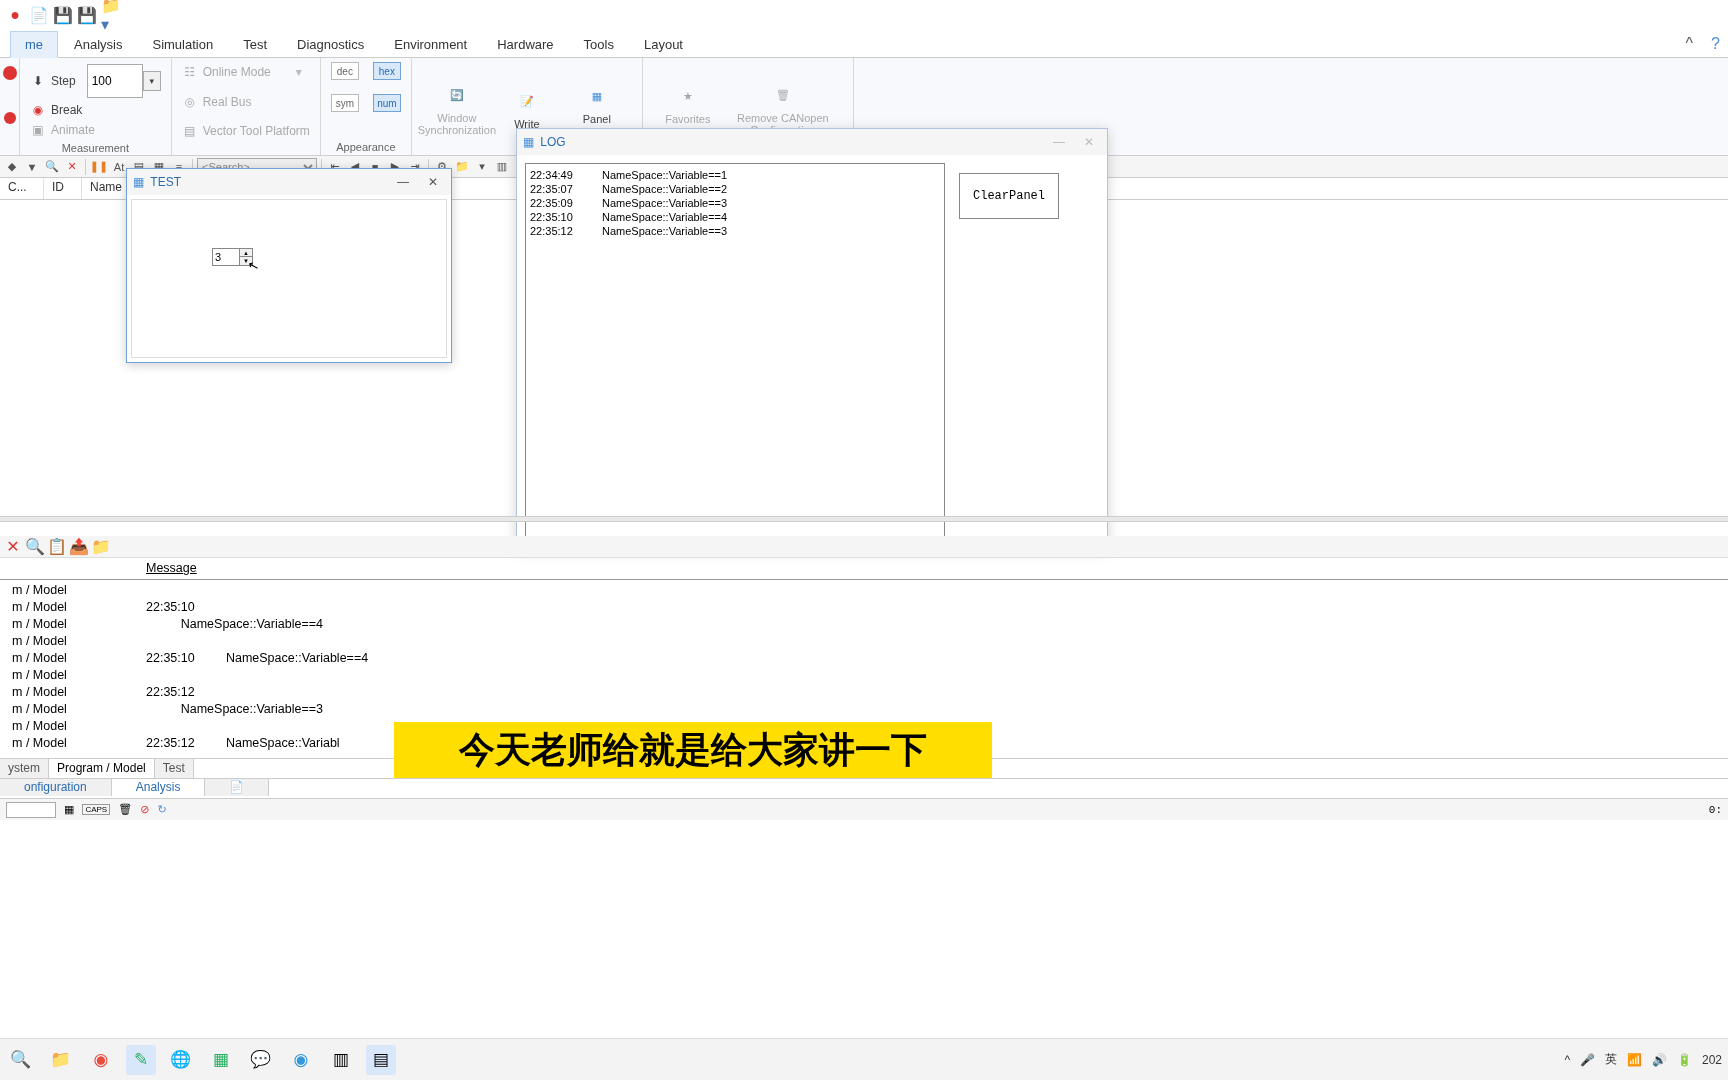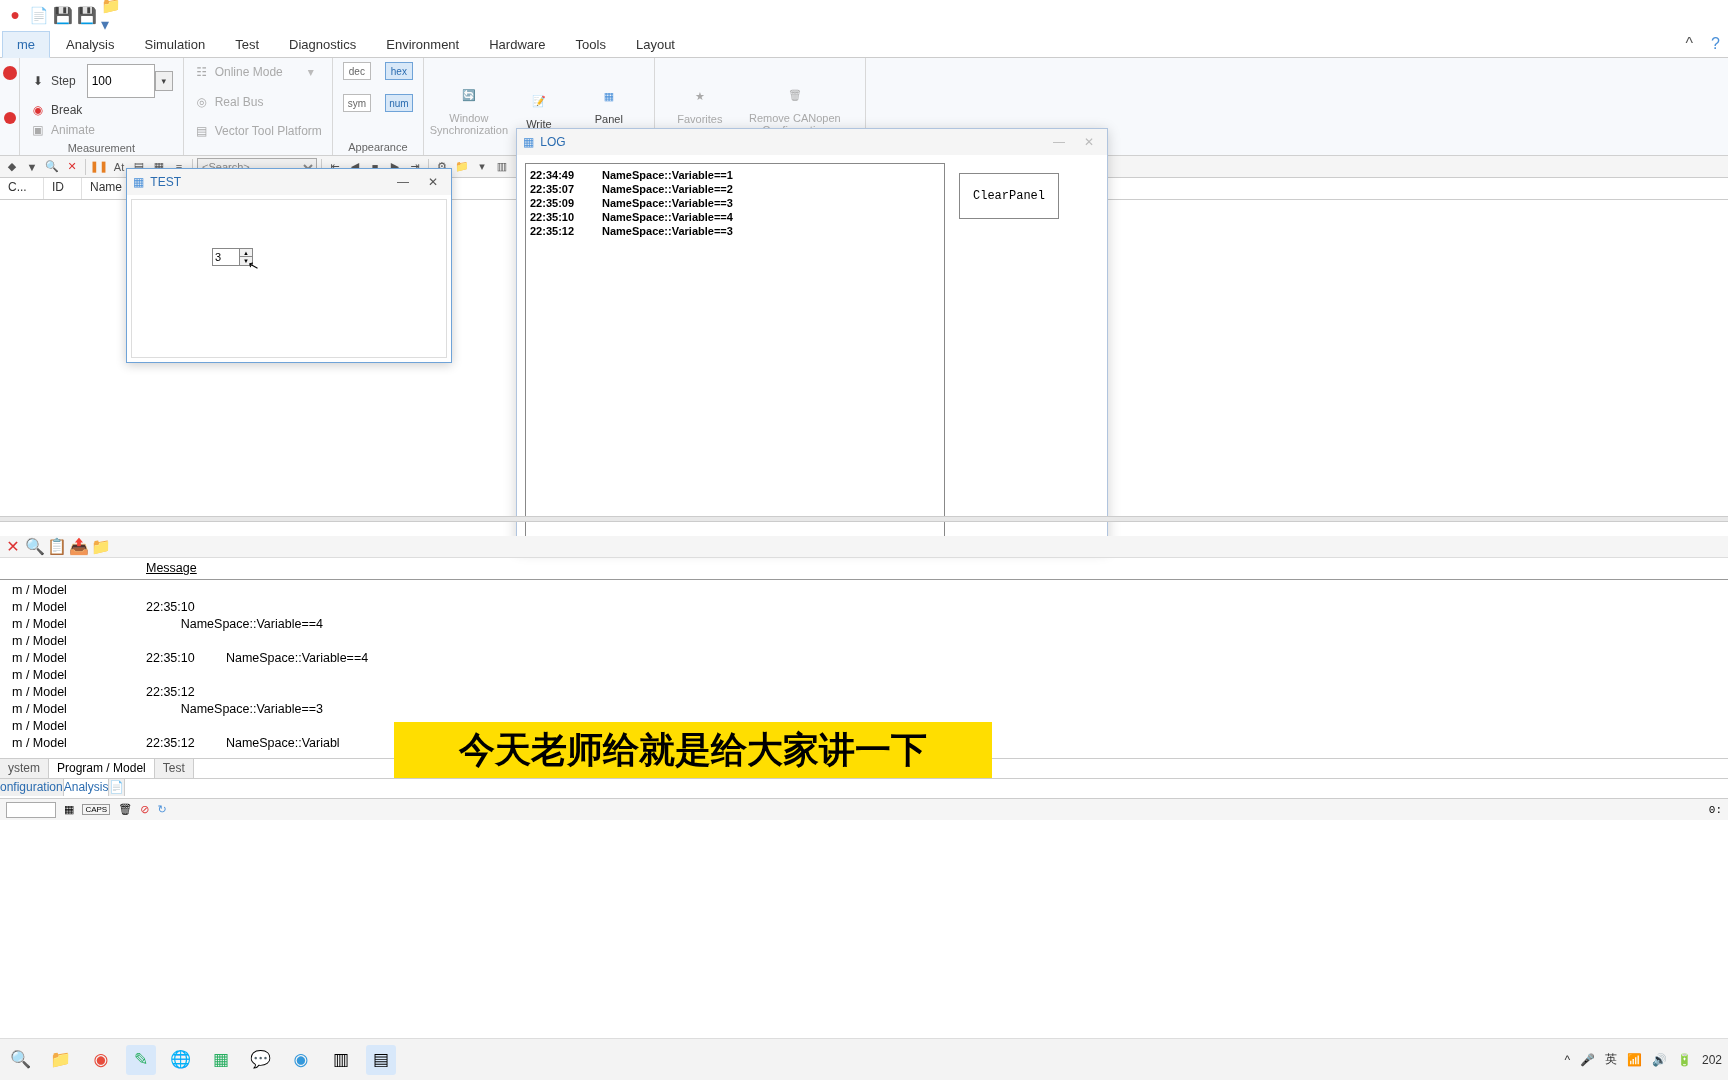--- a/index.html
+++ b/index.html
@@ -5,38 +5,38 @@
 * { margin:0; padding:0; box-sizing:border-box; font-family:"Segoe UI",Tahoma,sans-serif; }
 body { width:1728px; height:1080px; background:#fff; overflow:hidden; position:relative; }
 
 
 .titlebar { height:30px; display:flex; align-items:center; background:#fff; }
 .titlebar .qat { display:flex; gap:6px; padding:2px 6px; align-items:center; }
 .titlebar .qat .ico { width:18px; height:18px; display:flex; align-items:center; justify-content:center; color:#4a7ab5; }
 .titlebar .title { flex:1; text-align:center; font-size:12px; color:#888; }
 
 
-.ribtabs { height:28px; display:flex; align-items:flex-end; border-bottom:1px solid #ccc; padding-left:2px; gap:2px; }
+.ribtabs { height:28px; display:flex; align-items:flex-end; border-bottom:1px solid #ccc; padding-left:10px; gap:2px; }
 .ribtab { padding:5px 14px; font-size:13px; color:#333; cursor:pointer; }
 .ribtab.active { background:#e6f0fa; color:#2b6cb0; border:1px solid #b8d4f0; border-bottom:1px solid #e6f0fa; margin-bottom:-1px; }
 .ribtabs .spacer { flex:1; }
 .ribtabs .rightico { padding:4px 8px; color:#555; }
 
 
 .ribbon { height:98px; background:#f7f9fc; border-bottom:1px solid #d0d0d0; display:flex; }
 .rgroup { border-right:1px solid #d8d8d8; padding:4px 10px 2px 10px; display:flex; flex-direction:column; justify-content:space-between; }
 .rgroup .glabel { font-size:11px; color:#666; text-align:center; padding-top:2px; }
 .rbtn { display:flex; align-items:center; gap:5px; font-size:12px; color:#444; padding:2px 0; cursor:pointer; }
 .rbtn.dis { color:#aaa; }
 .rbtn .ric { width:16px; height:16px; display:inline-flex; align-items:center; justify-content:center; }
 .bigbtn { display:flex; flex-direction:column; align-items:center; justify-content:center; width:70px; font-size:11px; color:#444; padding:2px 4px; cursor:pointer; }
 .bigbtn.dis { color:#aaa; }
 .bigbtn .bigico { width:32px; height:32px; display:flex; align-items:center; justify-content:center; }
 .spin { display:flex; align-items:center; }
-.spin input { width:68px; height:20px; border:1px solid #aaa; font-size:12px; padding:16px 4px; }
+.spin input { width:56px; height:20px; border:1px solid #aaa; font-size:12px; padding:16px 4px; }
 .spin .sbtn { width:18px; height:20px; border:1px solid #aaa; background:#f0f0f0; font-size:9px; display:flex; align-items:center; justify-content:center; }
 .toggle-grid { display:grid; grid-template-columns:1fr 1fr; gap:14px; }
 .tcell { width:28px; height:18px; border:1px solid #bbb; font-size:10px; display:flex; align-items:center; justify-content:center; background:#fff; color:#666; }
 .tcell.on { background:#d8e8f8; border-color:#6fa3d8; color:#2b6cb0; }
 
 
 .trtoolbar { height:22px; background:#f5f5f5; border-bottom:1px solid #ccc; display:flex; align-items:center; gap:2px; padding:0 3px; }
 .trtoolbar .tb { width:18px; height:18px; display:flex; align-items:center; justify-content:center; color:#555; font-size:11px; }
 .trtoolbar .sep { width:1px; height:16px; background:#ccc; margin:0 2px; }
 .trtoolbar select { width:120px; height:18px; border:1px solid #aaa; font-size:11px; color:#888; }
@@ -56,21 +56,21 @@
 .numud .numbtns { display:flex; flex-direction:column; border-left:1px solid #888; }
 .numud .numbtns div { width:12px; height:8px; background:#f0f0f0; font-size:6px; line-height:8px; text-align:center; border-bottom:1px solid #888; }
 .numud .numbtns div:last-child { border-bottom:none; }
 .cursor-arrow { position:absolute; left:116px; top:58px; font-size:13px; transform:rotate(-15deg); }
 
 
 .panel-log { position:absolute; left:516px; top:128px; width:592px; height:422px; background:#fff; border:1px solid #b0c4de; box-shadow:0 2px 12px rgba(0,0,0,.18); display:flex; flex-direction:column; }
 .panel-log .panel-head { color:#2b6cb0; }
 .log-area { flex:1; display:flex; padding:8px; gap:14px; }
 .log-list { flex:1; border:1px solid #888; background:#fff; font-size:11px; font-family:"MS Sans Serif",sans-serif; padding:4px; line-height:14px; }
-.log-list .row { display:flex; gap:20px;font-weight:bold; }
+.log-list .row { display:flex; gap:20px; }
 .log-list .ts { width:52px; }
 .log-side { width:140px; padding-top:10px; }
 .clearbtn { width:100px; height:46px; border:1px solid #888; background:#fff; font-family:"Courier New",monospace; font-size:12px; display:flex; align-items:center; justify-content:center; cursor:pointer; }
 
 
 .splitter { position:absolute; left:0; top:516px; width:100%; height:6px; background:#e8e8e8; border-top:1px solid #ccc; border-bottom:1px solid #ccc; }
 .writebar { position:absolute; left:0; top:536px; width:100%; height:22px; background:#f5f5f5; display:flex; align-items:center; gap:4px; padding:0 4px; border-bottom:1px solid #ddd; }
 .writebar .tb { width:18px; height:18px; display:flex; align-items:center; justify-content:center; }
 
 
@@ -80,21 +80,21 @@
 .writegrid .wcont { padding:2px 0; }
 .writegrid .wrow { display:flex; }
 .writegrid .wsrc { width:140px; padding-left:12px; }
 .writegrid .wmsg { padding-left:6px; }
 
 
 .bottomtabs { position:absolute; left:0; top:758px; width:100%; height:20px; display:flex; font-size:12px; border-top:1px solid #ccc; }
 .bottomtabs .bt { padding:2px 8px; border-right:1px solid #ccc; background:#f0f0f0; color:#555; }
 .bottomtabs .bt.on { background:#fff; color:#000; }
 .bottomtabs2 { position:absolute; left:0; top:778px; width:100%; height:18px; display:flex; font-size:12px; border-top:1px solid #ccc; }
-.bottomtabs2 .bt { padding:1px 0; border-right:1px solid #ccc; background:#f0f0f0; color:#2b6cb0; }
+.bottomtabs2 .bt { padding:1px 24px; border-right:1px solid #ccc; background:#f0f0f0; color:#2b6cb0; }
 .bottomtabs2 .bt.on { background:#fff; }
 
 
 .statusbar { position:absolute; left:0; top:798px; width:100%; height:22px; background:#f5f5f5; border-top:1px solid #ccc; display:flex; align-items:center; gap:8px; padding:0 6px; font-size:11px; }
 .statusbar input { width:50px; height:16px; border:1px solid #aaa; }
 .statusbar .sp { flex:1; }
 .statusbar .time { font-family:"Courier New",monospace; }
 
 
 .subtitle { position:absolute; left:394px; top:722px; width:598px; height:56px; background:#ffde00; font-size:36px; font-weight:bold; display:flex; align-items:center; justify-content:center; }

